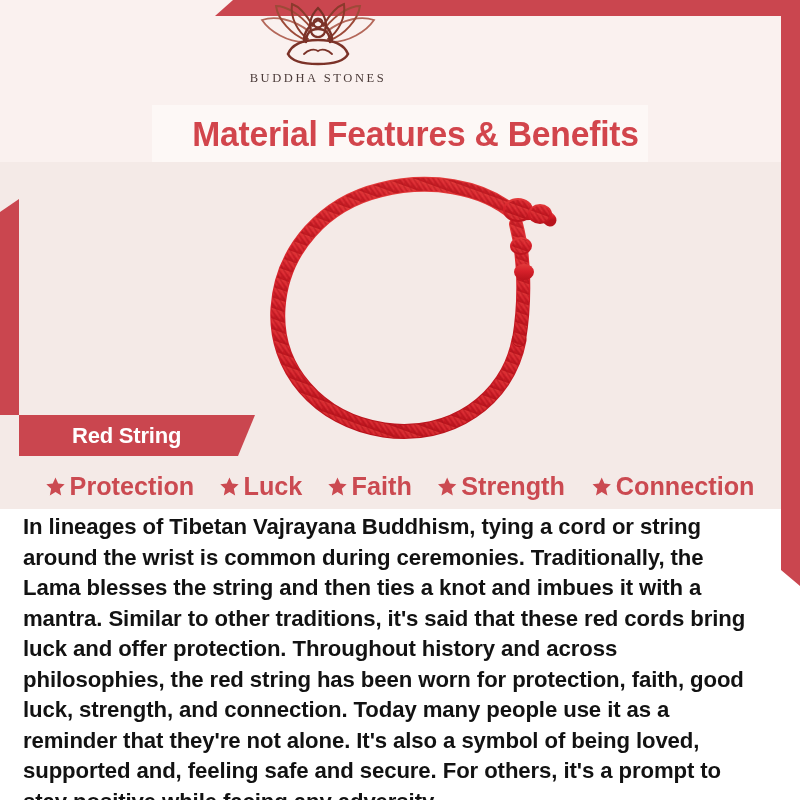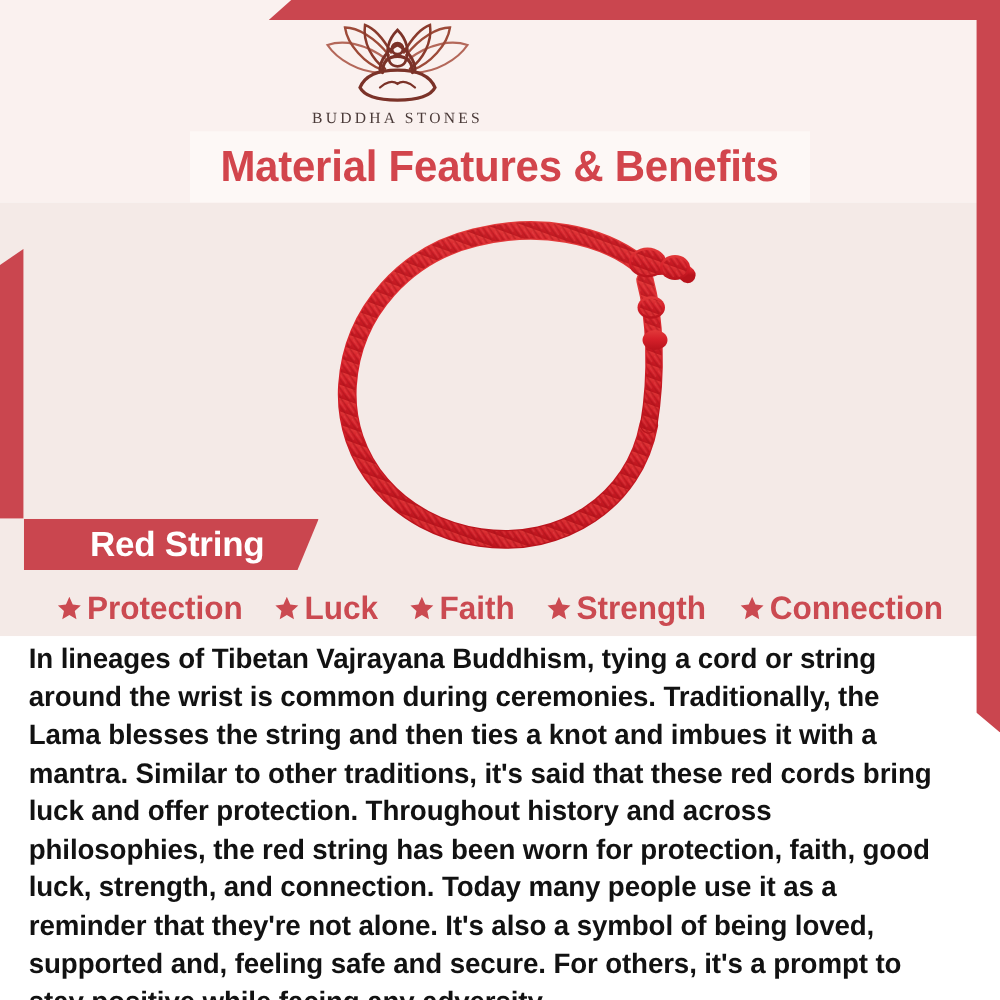--- a/index.html
+++ b/index.html
@@ -42,36 +42,36 @@
     clip-path:polygon(0 13px,19px 0,19px 100%,0 100%);
   }
   .strip-right{
     position:absolute;right:0;top:16px;width:19px;height:570px;
     background:#ca464f;
     clip-path:polygon(0 0,100% 0,100% 100%,0 calc(100% - 16px));
   }
 
   
   .logo-wrap{
-    position:absolute;left:0;top:18px;width:636px;
+    position:absolute;left:0;top:2px;width:636px;
     display:flex;flex-direction:column;align-items:center;
   }
   .logo-mark{width:140px;height:66px;display:block;}
   .logo-text{
     margin-top:3px;
     font-family:"Liberation Serif", serif;
     font-size:12.5px;letter-spacing:2.6px;
     color:#4a3a38;font-weight:400;
   }
 
   
   .title-plate{
     position:absolute;left:152px;top:105px;width:496px;height:57px;
     background:#fdf8f6;
-    display:flex;align-items:center;justify-content:center;
+    display:flex;align-items:center;justify-content:flex-end;
   }
   .title-text{
     font-family:"Liberation Sans Narrow","Liberation Sans", sans-serif;
     font-size:35px;font-weight:bold;color:#d2454c;
     letter-spacing:-0.2px;
     transform:scaleX(0.96);
     white-space:nowrap;
   }
 
   
@@ -83,21 +83,21 @@
   
   .name-banner{
     position:absolute;left:19px;top:415px;width:236px;height:41px;
     background:#ca464f;
     clip-path:polygon(0 0,236px 0,219px 100%,0 100%);
     display:flex;align-items:center;
   }
   .name-banner span{
     margin-left:53px;
     font-family:"Liberation Sans Narrow","Liberation Sans", sans-serif;
-    font-size:28px;font-weight:bold;color:#ffffff;
+    font-size:22px;font-weight:bold;color:#ffffff;
     letter-spacing:-0.2px;white-space:nowrap;
   }
 
   
   .benefits{
     position:absolute;left:19px;top:466px;width:762px;height:40px;
     display:flex;align-items:center;justify-content:center;
     gap:22px;
   }
   .benefit{

